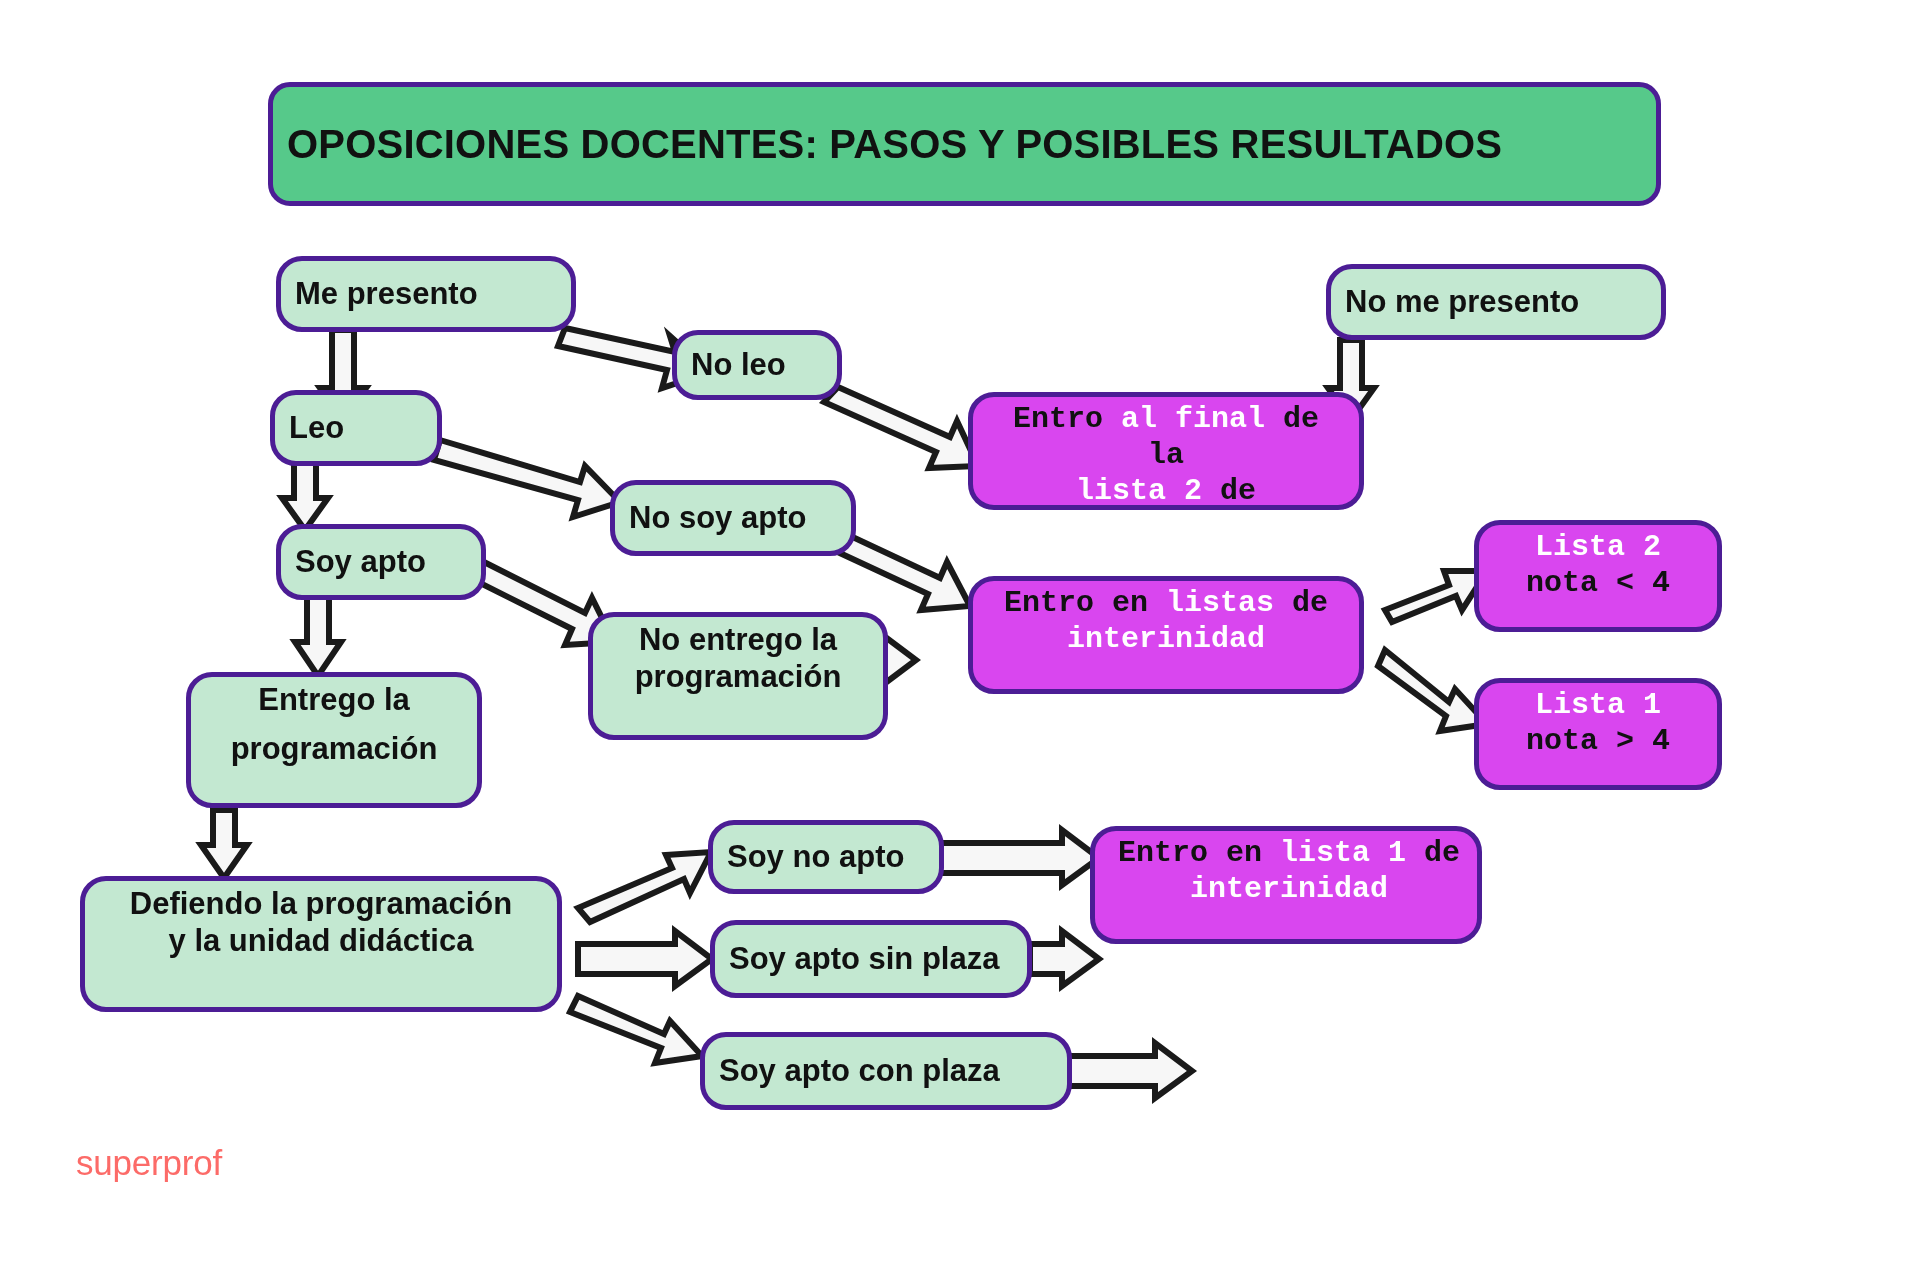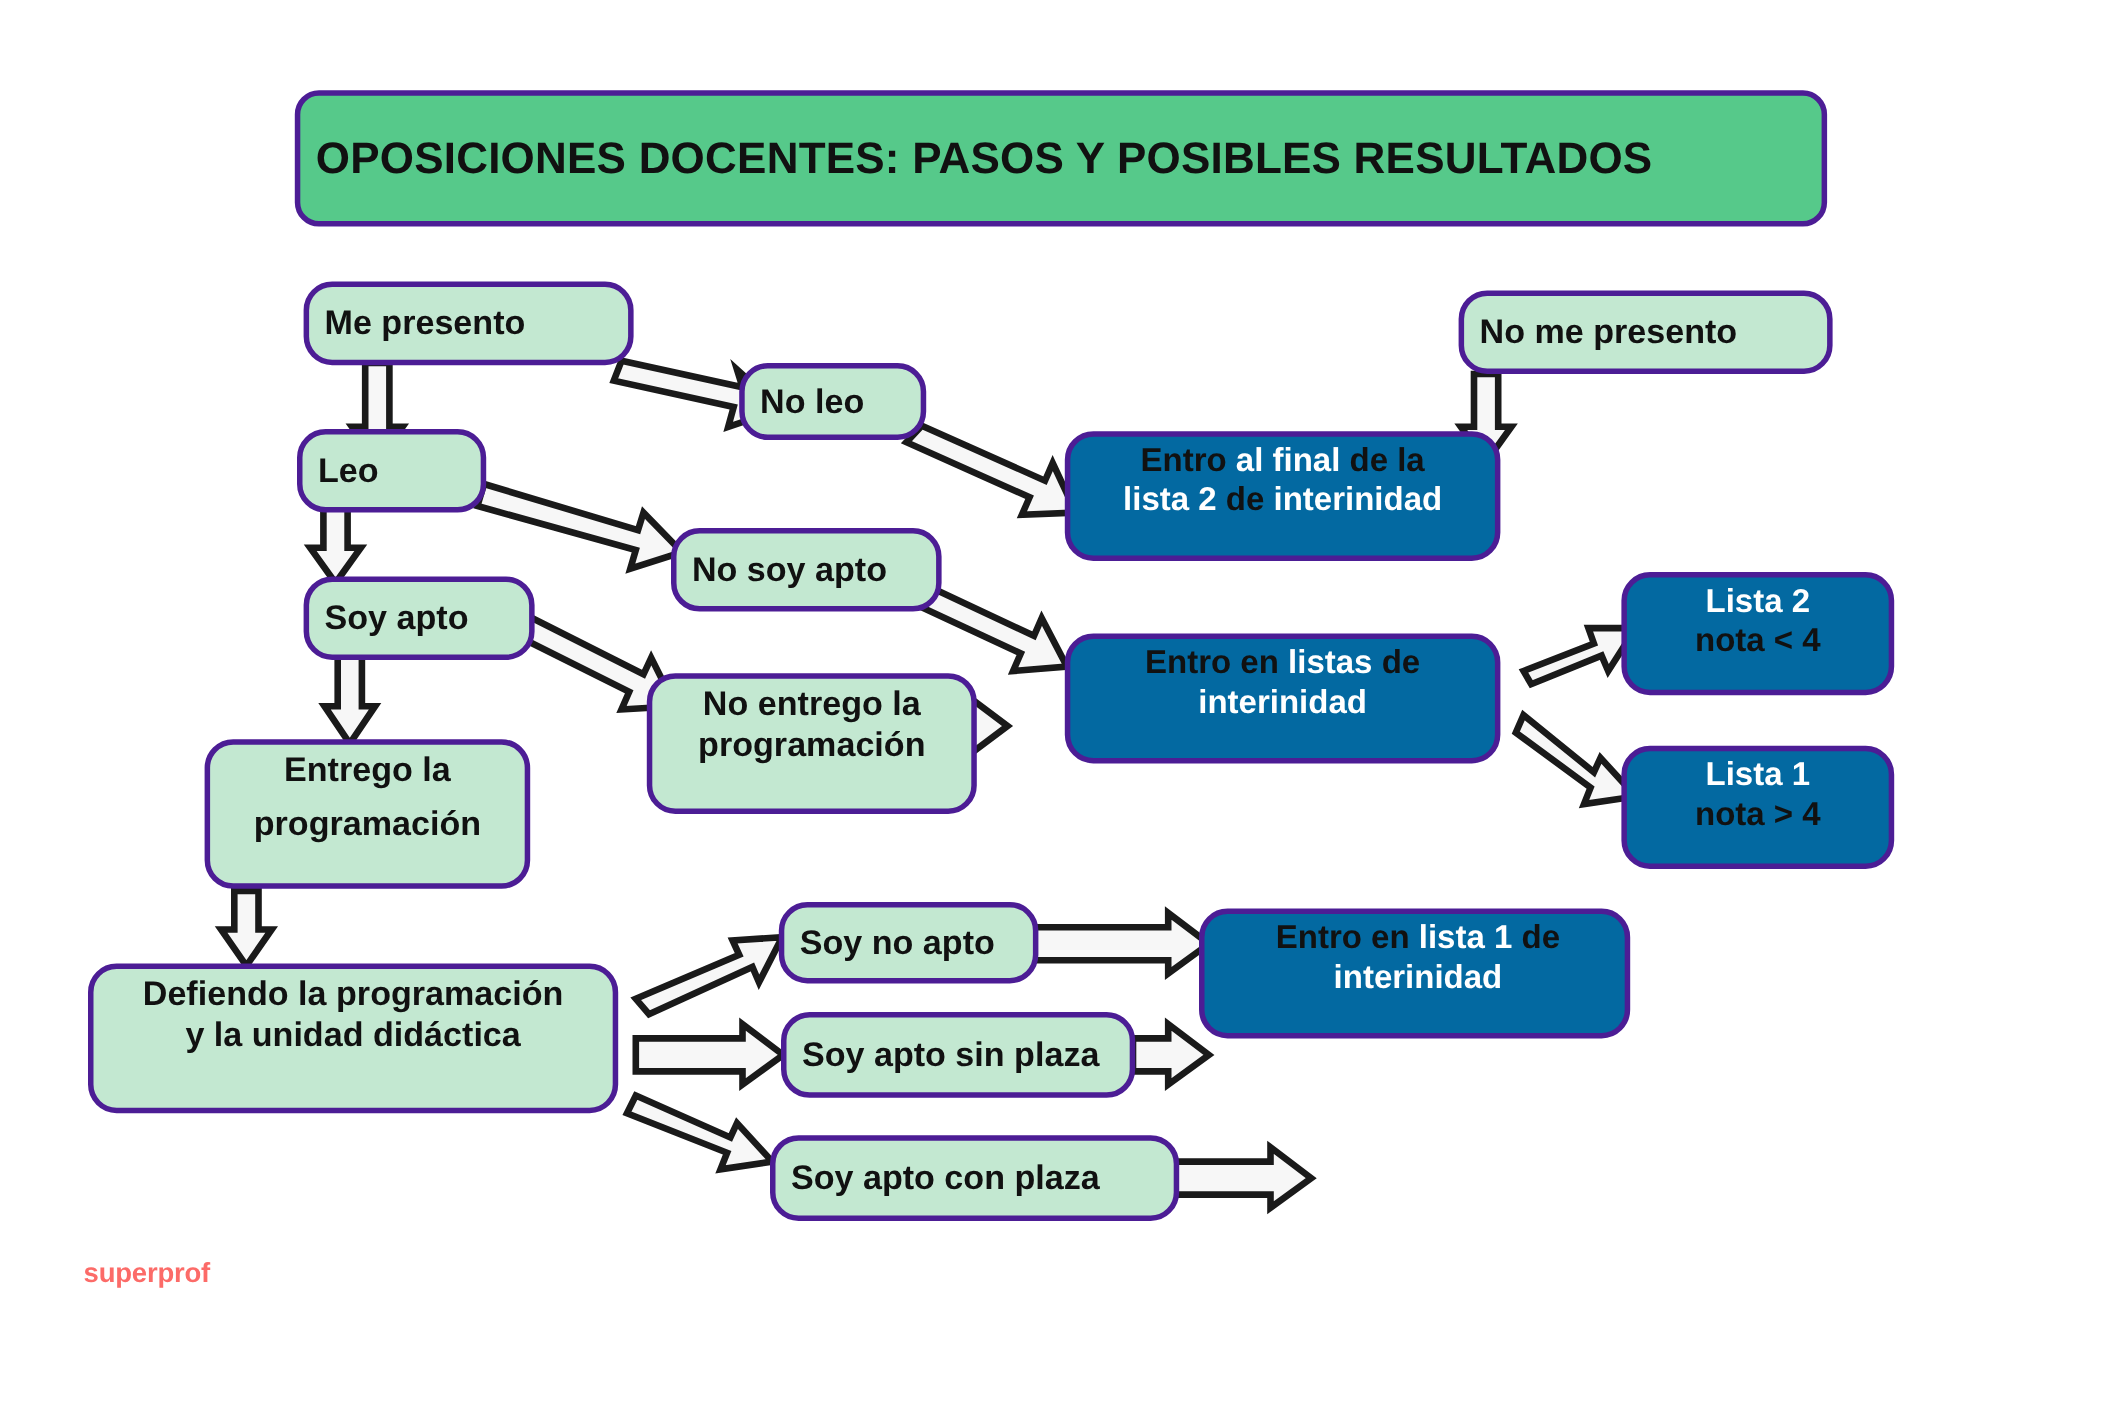--- a/index.html
+++ b/index.html
@@ -35,39 +35,39 @@
     display: flex;
     align-items: center;
     justify-content: flex-start;
     text-align: center;
     font-weight: bold;
     line-height: 1.2;
     z-index: 5;
     padding: 4px 14px;
   }
   .node.green  { background: #c3e8d1; color: #111111; }
-  .node.red    { background: #0369a1; color: #111111; }
+  .node.red    { background: #d946ef; color: #111111; font-family: Liberation Mono, monospace; }
   .node.blue   { background: #579bf5; color: #111111; }
   .node.header {
     background: #56c98a;
     color: #111111;
     border-radius: 22px;
     letter-spacing: 0.2px;
   }
   .node .w-white { color: #ffffff; }
   .node .w-dark  { color: #111111; }
   .t1 { font-size: 31px; }
   .t2 { font-size: 30px; }
   .hdr-text { font-size: 40px; }
   #brand {
     position: absolute;
     left: 76px;
     top: 1143px;
-    font-size: 25px;
-    font-weight: bold;
+    font-size: 35px;
+    font-weight: normal;
     color: #fc6b68;
     letter-spacing: -0.2px;
     z-index: 6;
   }
 </style>
 </head>
 <body>
 
 <div id="stage">
 

